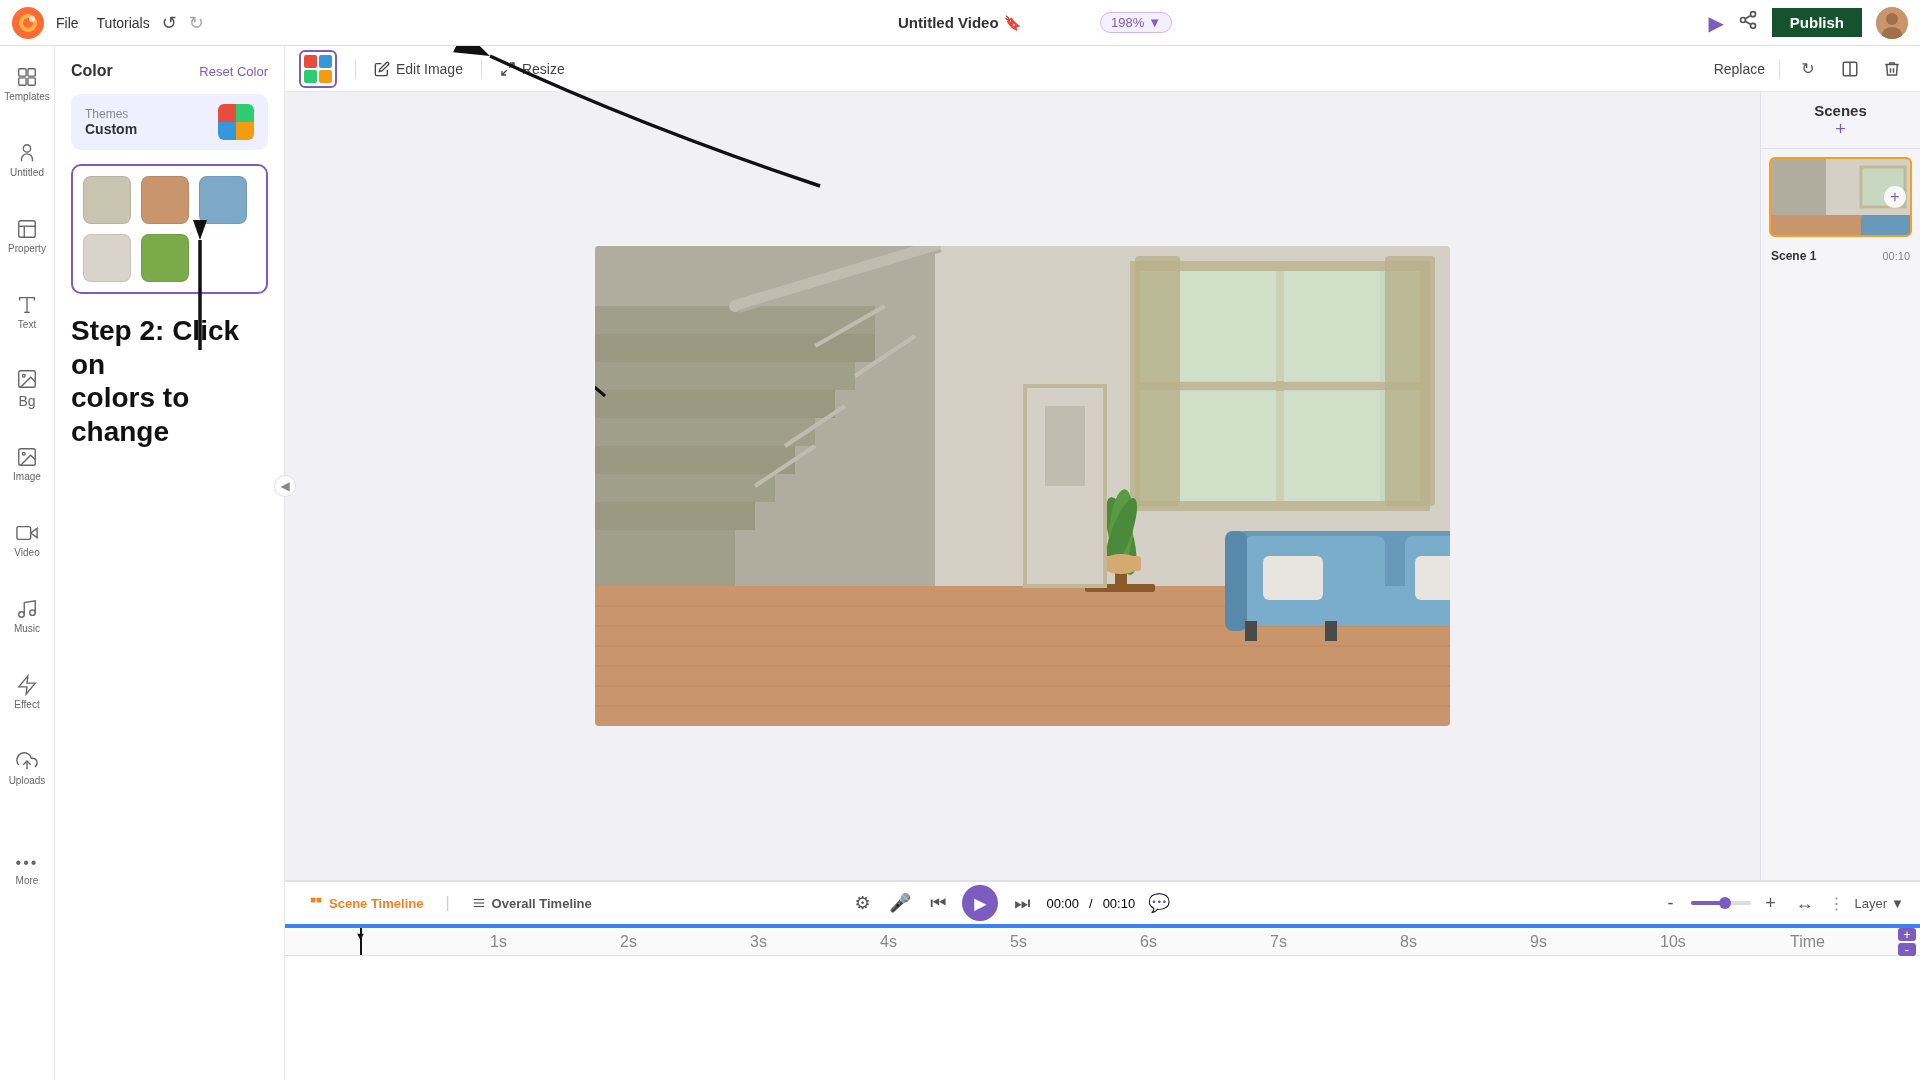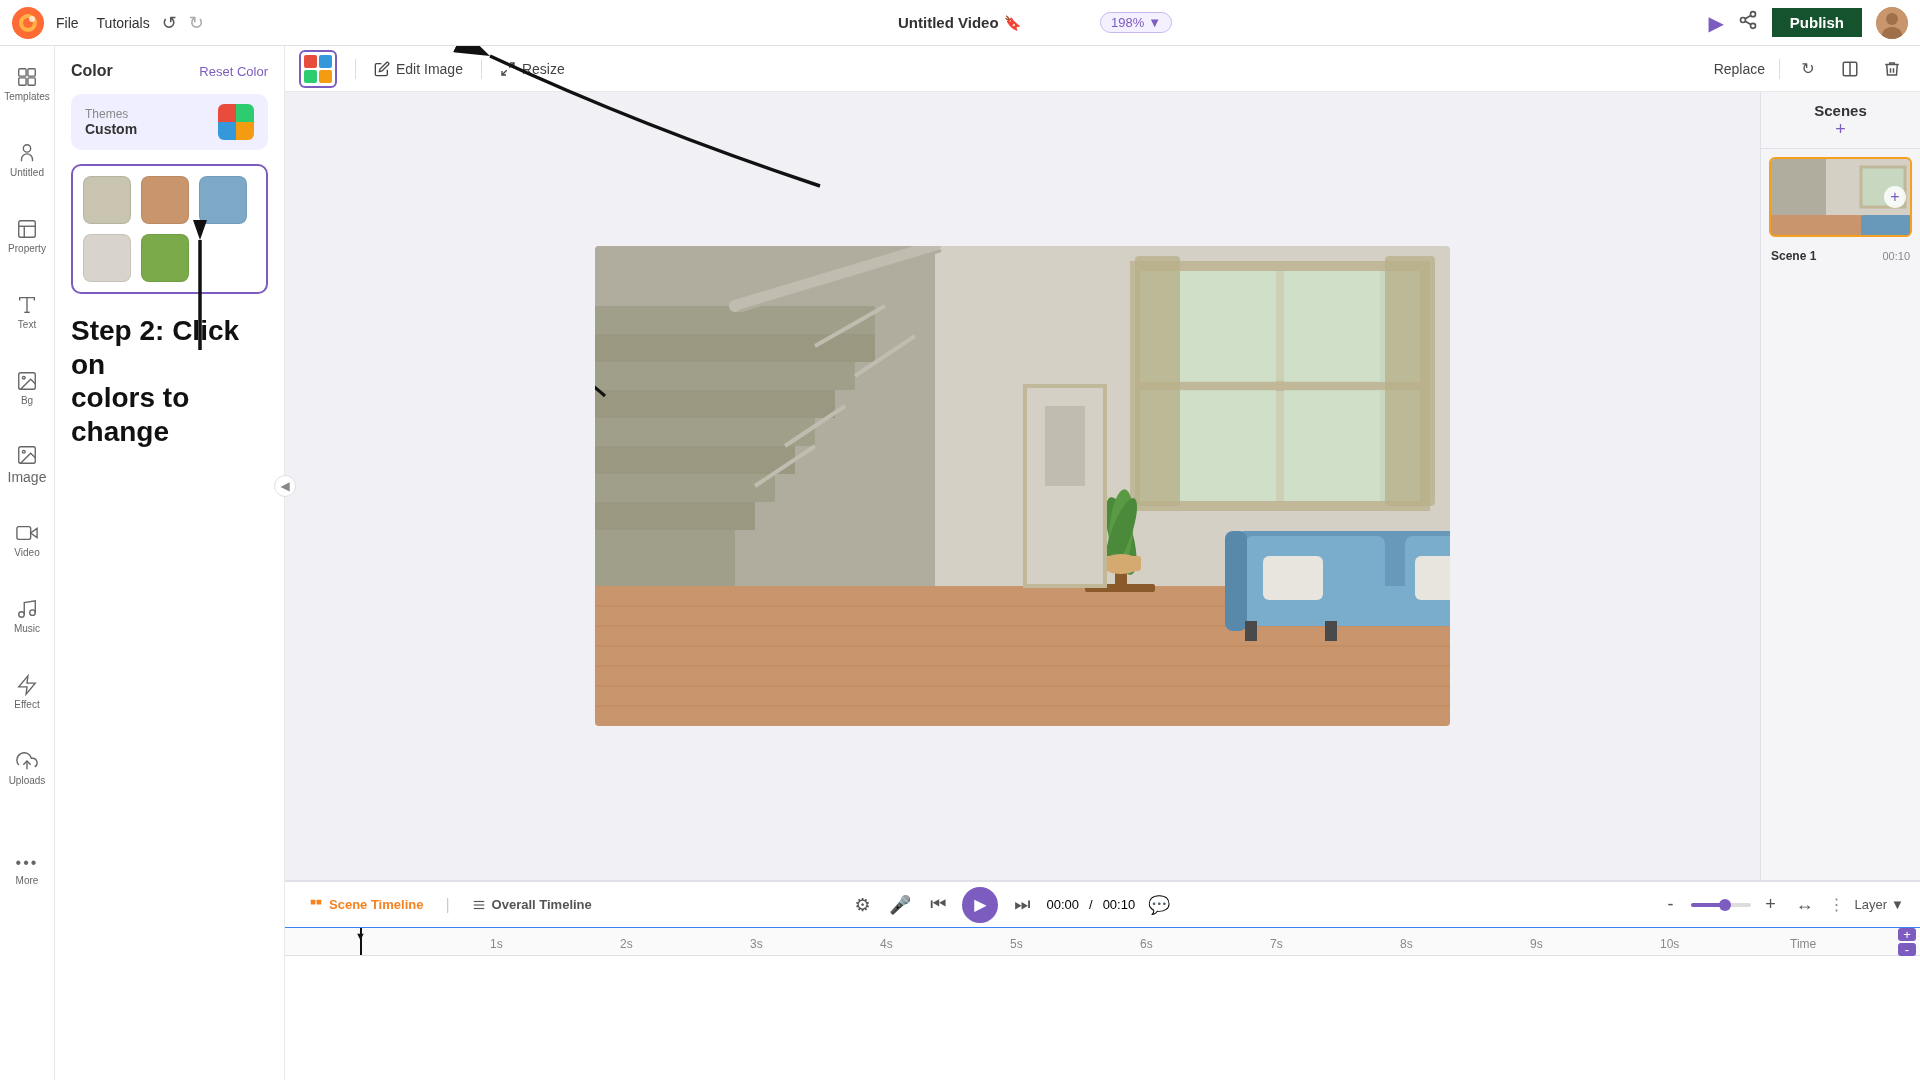--- a/index.html
+++ b/index.html
@@ -107,34 +107,34 @@
     .scenes-title { font-size: 15px; font-weight: 600; color: #333; }
     .scenes-add { font-size: 18px; color: #7c5cbf; cursor: pointer; }
     .scene-thumb { margin: 0 8px 8px; border: 2px solid #f5a020; border-radius: 6px; overflow: hidden; height: 80px; background: #c8a87a; position: relative; cursor: pointer; }
     .scene-info { display: flex; justify-content: space-between; align-items: center; padding: 4px 10px 0; }
     .scene-name { font-size: 12px; font-weight: 600; color: #333; }
     .scene-duration { font-size: 11px; color: #888; }
     .scene-add-btn { position: absolute; right: 4px; top: 50%; transform: translateY(-50%); background: rgba(255,255,255,0.85); border: none; border-radius: 50%; width: 22px; height: 22px; cursor: pointer; font-size: 16px; display: flex; align-items: center; justify-content: center; color: #7c5cbf; }
 
     
     .bottom-area { height: 200px; background: #fff; border-top: 2px solid #e0e0e8; display: flex; flex-direction: column; }
-    .timeline-toolbar { height: 46px; display: flex; align-items: center; padding: 0 16px; gap: 14px; border-bottom: 1px solid #3b82f6; }
+    .timeline-toolbar { height: 46px; display: flex; align-items: center; padding: 0 16px; gap: 14px; border-bottom: 4px solid #3b82f6; }
     .timeline-tab { display: flex; align-items: center; gap: 6px; font-size: 13px; font-weight: 600; color: #555; cursor: pointer; padding: 4px 8px; border-radius: 6px; }
     .timeline-tab.active { color: #f5821f; }
     .timeline-tab-sep { color: #ccc; }
     .timeline-controls { display: flex; align-items: center; gap: 10px; margin: 0 auto; }
     .tl-btn { background: none; border: none; cursor: pointer; color: #555; font-size: 18px; width: 28px; height: 28px; display: flex; align-items: center; justify-content: center; }
     .tl-play { background: #7c5cbf; border-radius: 50%; color: #fff; width: 36px; height: 36px; font-size: 16px; }
     .tl-time { font-size: 13px; color: #000000; }
     .tl-right { display: flex; align-items: center; gap: 10px; margin-left: auto; }
     .tl-zoom { display: flex; align-items: center; gap: 6px; }
     .tl-layer { display: flex; align-items: center; gap: 4px; font-size: 13px; color: #555; cursor: pointer; }
 
     .timeline-ruler { height: 28px; border-bottom: 1px solid #e0e0e8; display: flex; align-items: flex-end; padding: 0 0 4px 75px; gap: 0; position: relative; background: #fafafa; }
-    .ruler-marker { font-size: 12px; color: #888; width: 130px; text-align: left; }
+    .ruler-marker { font-size: 16px; color: #888; width: 130px; text-align: left; }
 
     .timeline-tracks { flex: 1; padding: 4px 0; }
 
     .collapse-btn {
       position: absolute; left: 440px; top: 50%; transform: translateY(-50%);
       background: #fff; border: 1px solid #e0e0e8; border-radius: 50%;
       width: 22px; height: 22px; cursor: pointer; display: flex; align-items: center; justify-content: center;
       font-size: 12px; color: #888; z-index: 10;
     }
   </style>
@@ -226,29 +226,29 @@
           <line x1="12" y1="4" x2="12" y2="20"></line>
       </svg>
       <span style="font-size:10px;">Text</span>
     </div>
     <div class="sidebar-item">
       <svg viewBox="0 0 24 24" fill="none" stroke="currentColor" stroke-width="1.5">
         <rect x="3" y="3" width="18" height="18" rx="2"></rect>
           <circle cx="8.5" cy="8.5" r="1.5"></circle>
           <polyline points="21 15 16 10 5 21"></polyline>
       </svg>
-      <span style="font-size:10px;">Bg</span>
+      <span style="font-size:14px;">Bg</span>
     </div>
     <div class="sidebar-item">
       <svg viewBox="0 0 24 24" fill="none" stroke="currentColor" stroke-width="1.5">
         <rect x="3" y="3" width="18" height="18" rx="2"></rect>
           <circle cx="8.5" cy="8.5" r="1.5"></circle>
           <polyline points="21 15 16 10 5 21"></polyline>
       </svg>
-      <span style="font-size:14px;">Image</span>
+      <span style="font-size:10px;">Image</span>
     </div>
     <div class="sidebar-item">
       <svg viewBox="0 0 24 24" fill="none" stroke="currentColor" stroke-width="1.5">
         <polygon points="23 7 16 12 23 17 23 7"></polygon>
           <rect x="1" y="5" width="15" height="14" rx="2"></rect>
       </svg>
       <span style="font-size:10px;">Video</span>
     </div>
     <div class="sidebar-item">
       <svg viewBox="0 0 24 24" fill="none" stroke="currentColor" stroke-width="1.5">

